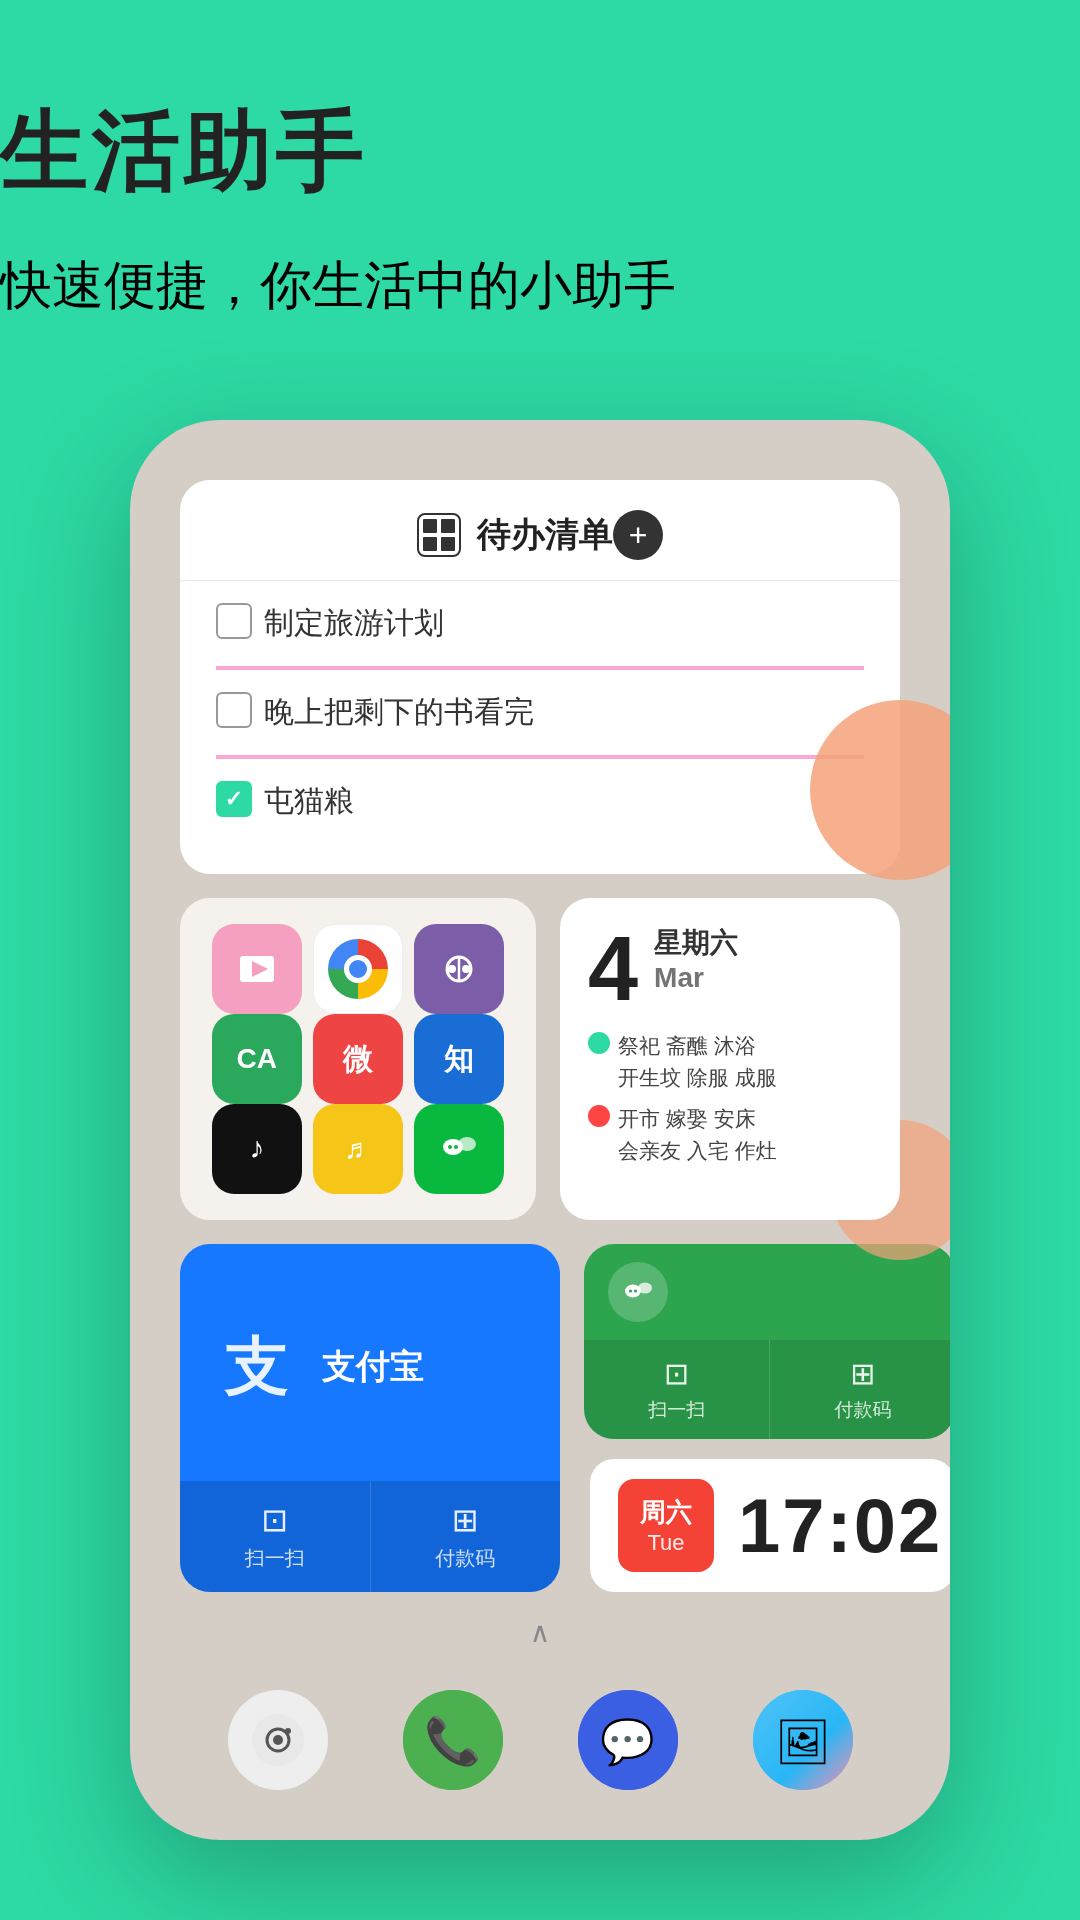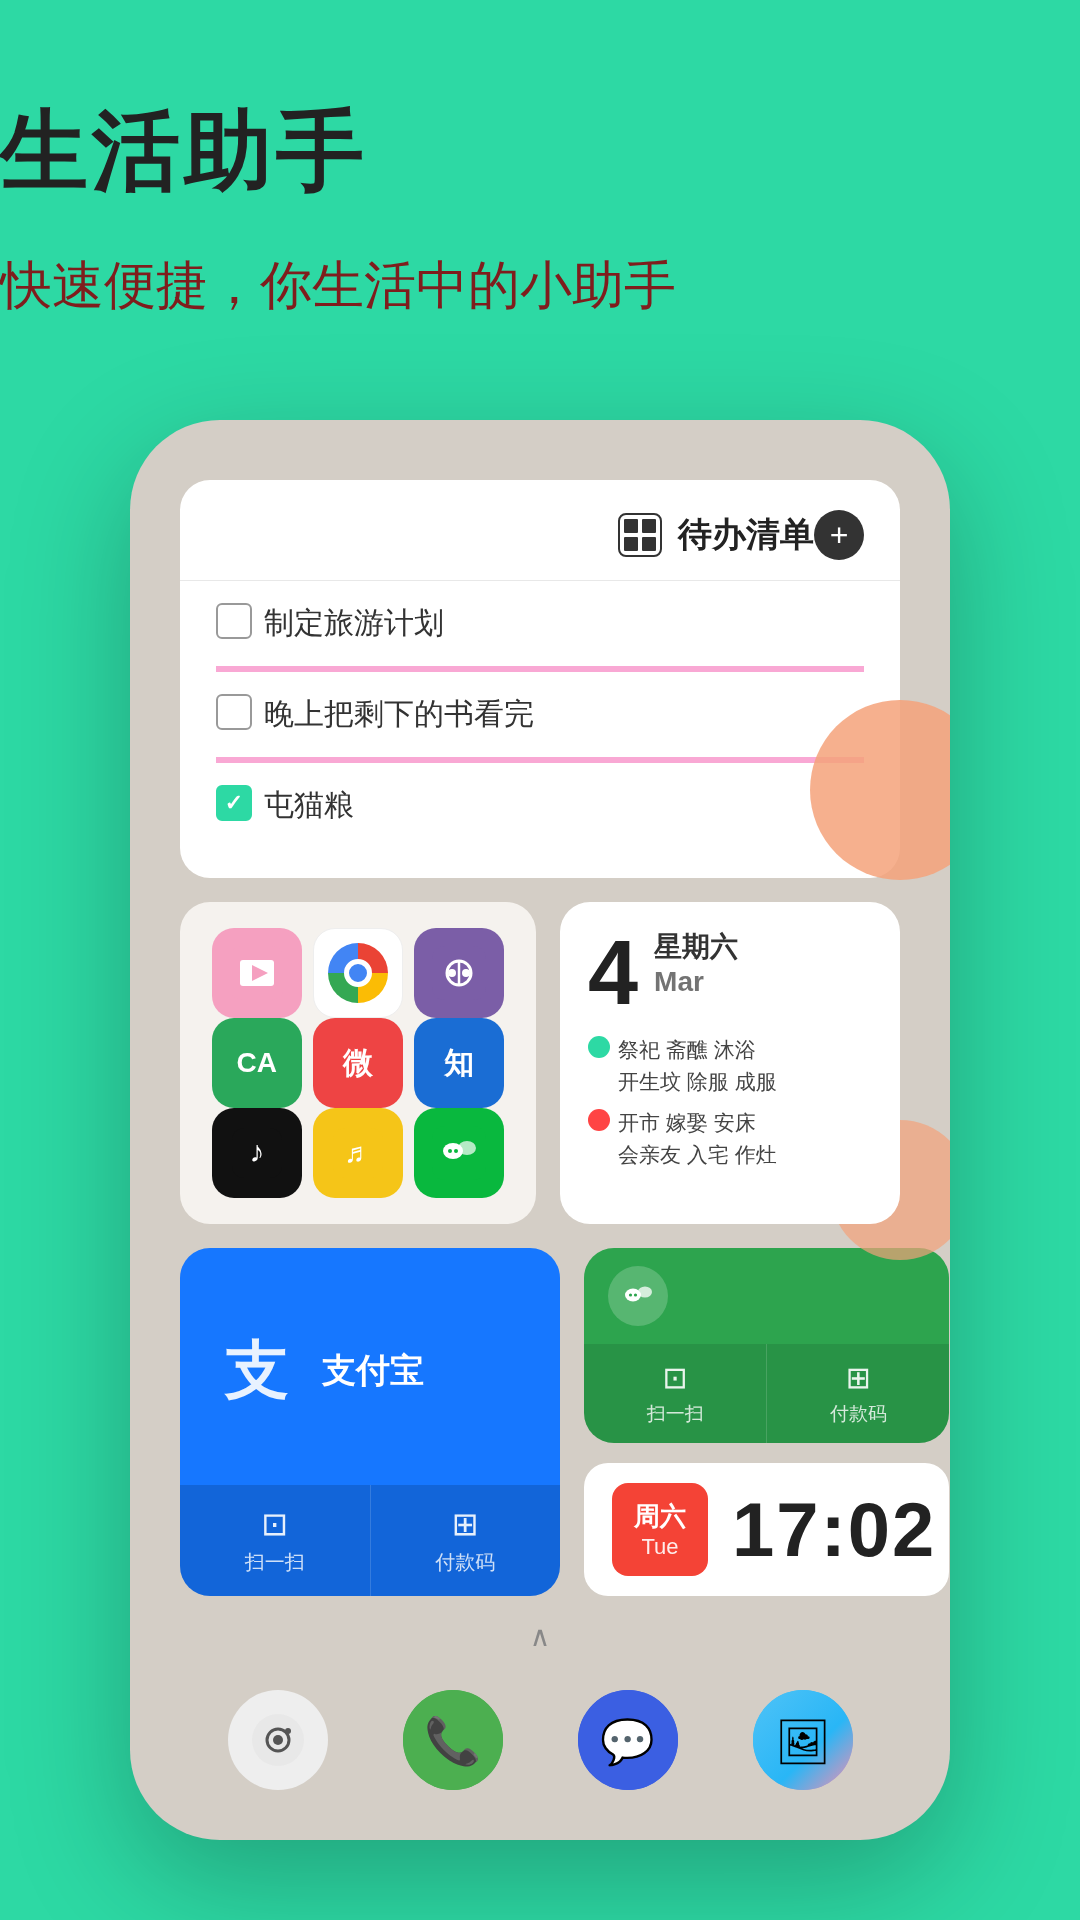--- a/index.html
+++ b/index.html
@@ -21,21 +21,21 @@
     .main-title {
       font-size: 88px;
       font-weight: 900;
       color: #222;
       letter-spacing: 4px;
     }
 
     .sub-title {
       font-size: 52px;
       font-weight: 400;
-      color: #7f1d1d;
+      color: #000000;
       margin-top: 40px;
     }
 
     
     .phone-mockup {
       position: absolute;
       top: 420px;
       left: 50%;
       transform: translateX(-50%);
       width: 820px;
@@ -73,21 +73,21 @@
     .todo-widget {
       background: #fff;
       border-radius: 30px;
       padding: 30px 36px;
       margin-bottom: 24px;
     }
 
     .todo-header {
       display: flex;
       align-items: center;
-      justify-content: flex-end;
+      justify-content: center;
       margin-bottom: 20px;
     }
 
     .todo-header-left {
       display: flex;
       align-items: center;
       gap: 16px;
     }
 
     .todo-icon-grid {
@@ -131,21 +131,21 @@
       margin: 0 -36px;
     }
 
     .todo-item {
       display: flex;
       gap: 12px;
       padding: 22px 0;
     }
 
     .todo-item + .todo-item {
-      border-top: 6px solid #f9a8d4;
+      border-top: 4px solid #f9a8d4;
     }
 
     .checkbox {
       width: 36px;
       height: 36px;
       border: 2.5px solid #999;
       border-radius: 6px;
       flex-shrink: 0;
       display: flex;
       align-items: center;
@@ -397,20 +397,21 @@
 
     
     .clock-widget {
       background: #fff;
       border-radius: 24px;
       padding: 20px 28px;
       display: flex;
       align-items: center;
       gap: 0;
       overflow: hidden;
+      margin-left: 6px;
     }
 
     .clock-day-badge {
       background: #f44336;
       border-radius: 16px;
       padding: 16px 22px;
       display: flex;
       flex-direction: column;
       align-items: center;
       justify-content: center;

